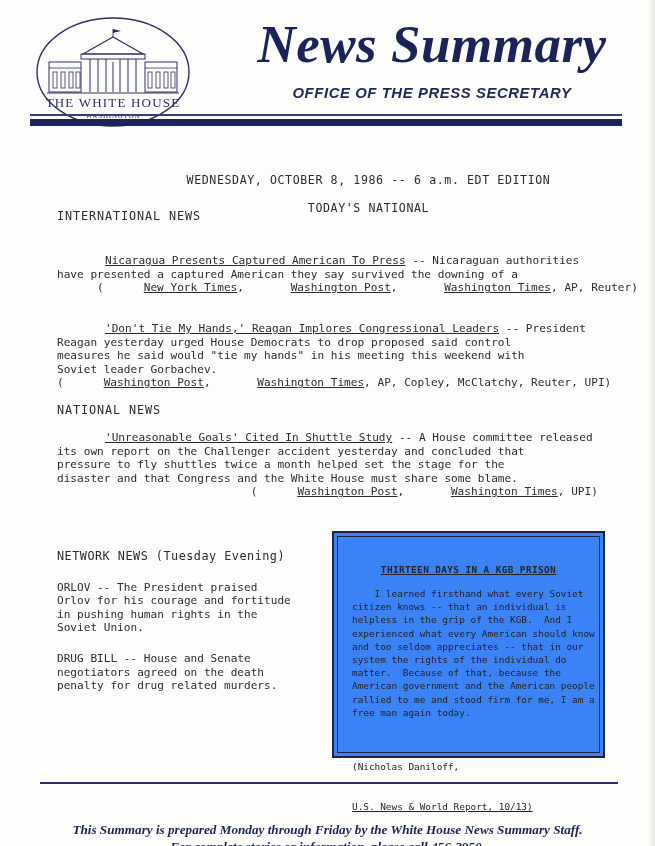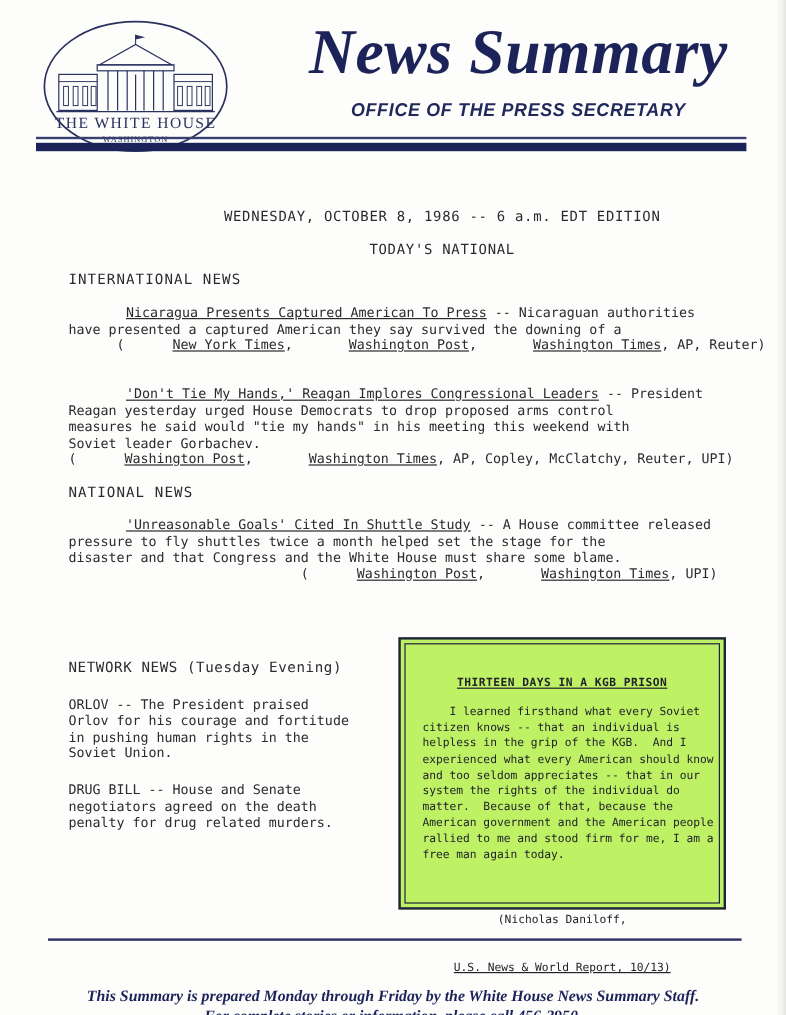--- a/index.html
+++ b/index.html
@@ -86,21 +86,21 @@
   .date-line { position: absolute; left: 0; top: 42px; width: 655px; font-size: 11.6px; }
   .headlines-line { position: absolute; left: 0; top: 70px; width: 655px; font-size: 11.6px; }
 
   .section-head {
     position: absolute;
     left: 57px;
     font-size: 11.8px;
     letter-spacing: 0.9px;
     white-space: nowrap;
   }
-  #sec-international { top: 95px; text-align: right; }
+  #sec-international { top: 78px; text-align: right; }
   #sec-national { top: 272px; }
 
   .story {
     position: absolute;
     left: 57px;
     width: 540px;
   }
   #story-1 { top: 122px; }
   #story-2 { top: 190px; }
   #story-3 { top: 299px; }
@@ -122,21 +122,21 @@
     margin-bottom: 17px;
   }
   .net-item { white-space: pre; margin-bottom: 17px; }
 
   
   .kgb-box {
     position: absolute;
     left: 332px; top: 531px;
     width: 273px; height: 227px;
     border: 2px solid #1f2340;
-    background: #bef264;
+    background: #3b82f6;
     box-sizing: border-box;
   }
   .kgb-inner {
     position: absolute;
     left: 3px; top: 3px; right: 3px; bottom: 3px;
     border: 1px solid #1f2340;
     box-sizing: border-box;
     padding: 27px 14px 8px 14px;
   }
   .kgb-title {
@@ -152,21 +152,21 @@
   .kgb-body {
     font-size: 9.4px;
     line-height: 13.2px;
     white-space: pre;
     color: #23232b;
   }
   .kgb-attrib {
     margin-top: 15px;
     font-size: 9.4px;
     line-height: 13.2px;
-    text-align: center;
+    text-align: left;
     white-space: pre;
     color: #23232b;
   }
   .kgb-attrib .u { text-decoration: underline; }
 
   
   .footer-rule {
     position: absolute;
     left: 40px; top: 782px; width: 578px; height: 2px;
     background: #2b3260;
@@ -250,30 +250,31 @@
 
   <div class="section-head" id="sec-international">INTERNATIONAL NEWS</div>
 
   <div class="story" id="story-1">
       <div class="story-line"><span class="hl">Nicaragua Presents Captured American To Press</span><span> -- Nicaraguan authorities</span></div>
       <div class="story-line">have presented a captured American they say survived the downing of a</div>
       <div class="src-line"><span>      (</span><span class="src-u">New York Times</span><span>, </span><span class="src-u">Washington Post</span><span>, </span><span class="src-u">Washington Times</span><span>, </span><span>AP</span><span>, </span><span>Reuter</span><span>)</span></div>
     </div>
   <div class="story" id="story-2">
       <div class="story-line"><span class="hl">'Don't Tie My Hands,' Reagan Implores Congressional Leaders</span><span> -- President</span></div>
-      <div class="story-line">Reagan yesterday urged House Democrats to drop proposed arms control</div>
+      <div class="story-line">Reagan yesterday urged House Democrats to drop proposed said control</div>
       <div class="story-line">measures he said would "tie my hands" in his meeting this weekend with</div>
       <div class="story-line">Soviet leader Gorbachev.</div>
       <div class="src-line"><span>(</span><span class="src-u">Washington Post</span><span>, </span><span class="src-u">Washington Times</span><span>, </span><span>AP</span><span>, </span><span>Copley</span><span>, </span><span>McClatchy</span><span>, </span><span>Reuter</span><span>, </span><span>UPI</span><span>)</span></div>
     </div>
 
   <div class="section-head" id="sec-national">NATIONAL NEWS</div>
 
   <div class="story" id="story-3">
       <div class="story-line"><span class="hl">'Unreasonable Goals' Cited In Shuttle Study</span><span> -- A House committee released</span></div>
+      <div class="story-line">its own report on the Challenger accident yesterday and concluded that</div>
       <div class="story-line">pressure to fly shuttles twice a month helped set the stage for the</div>
       <div class="story-line">disaster and that Congress and the White House must share some blame.</div>
       <div class="src-line"><span>                             (</span><span class="src-u">Washington Post</span><span>, </span><span class="src-u">Washington Times</span><span>, </span><span>UPI</span><span>)</span></div>
     </div>
 
   <div class="network">
     <div class="network-head">NETWORK NEWS (Tuesday Evening)</div>
     <div id="network-items">
         <div class="net-item">ORLOV -- The President praised
 Orlov for his courage and fortitude

